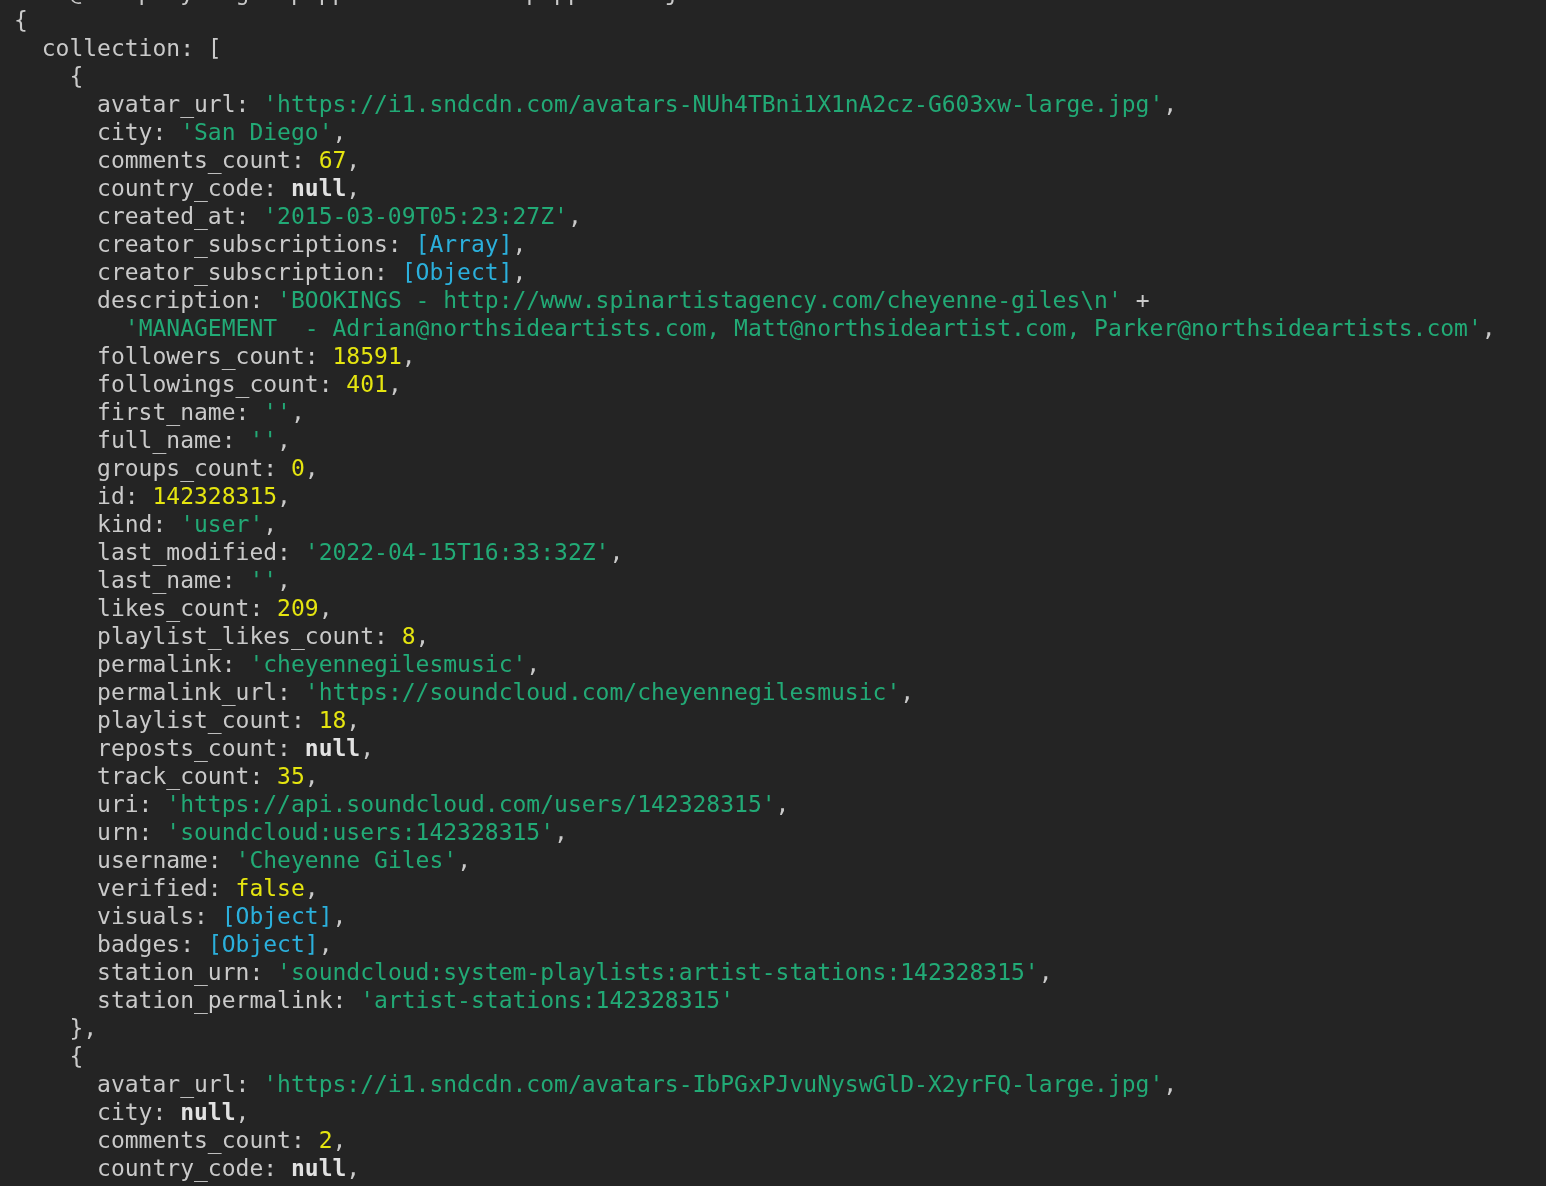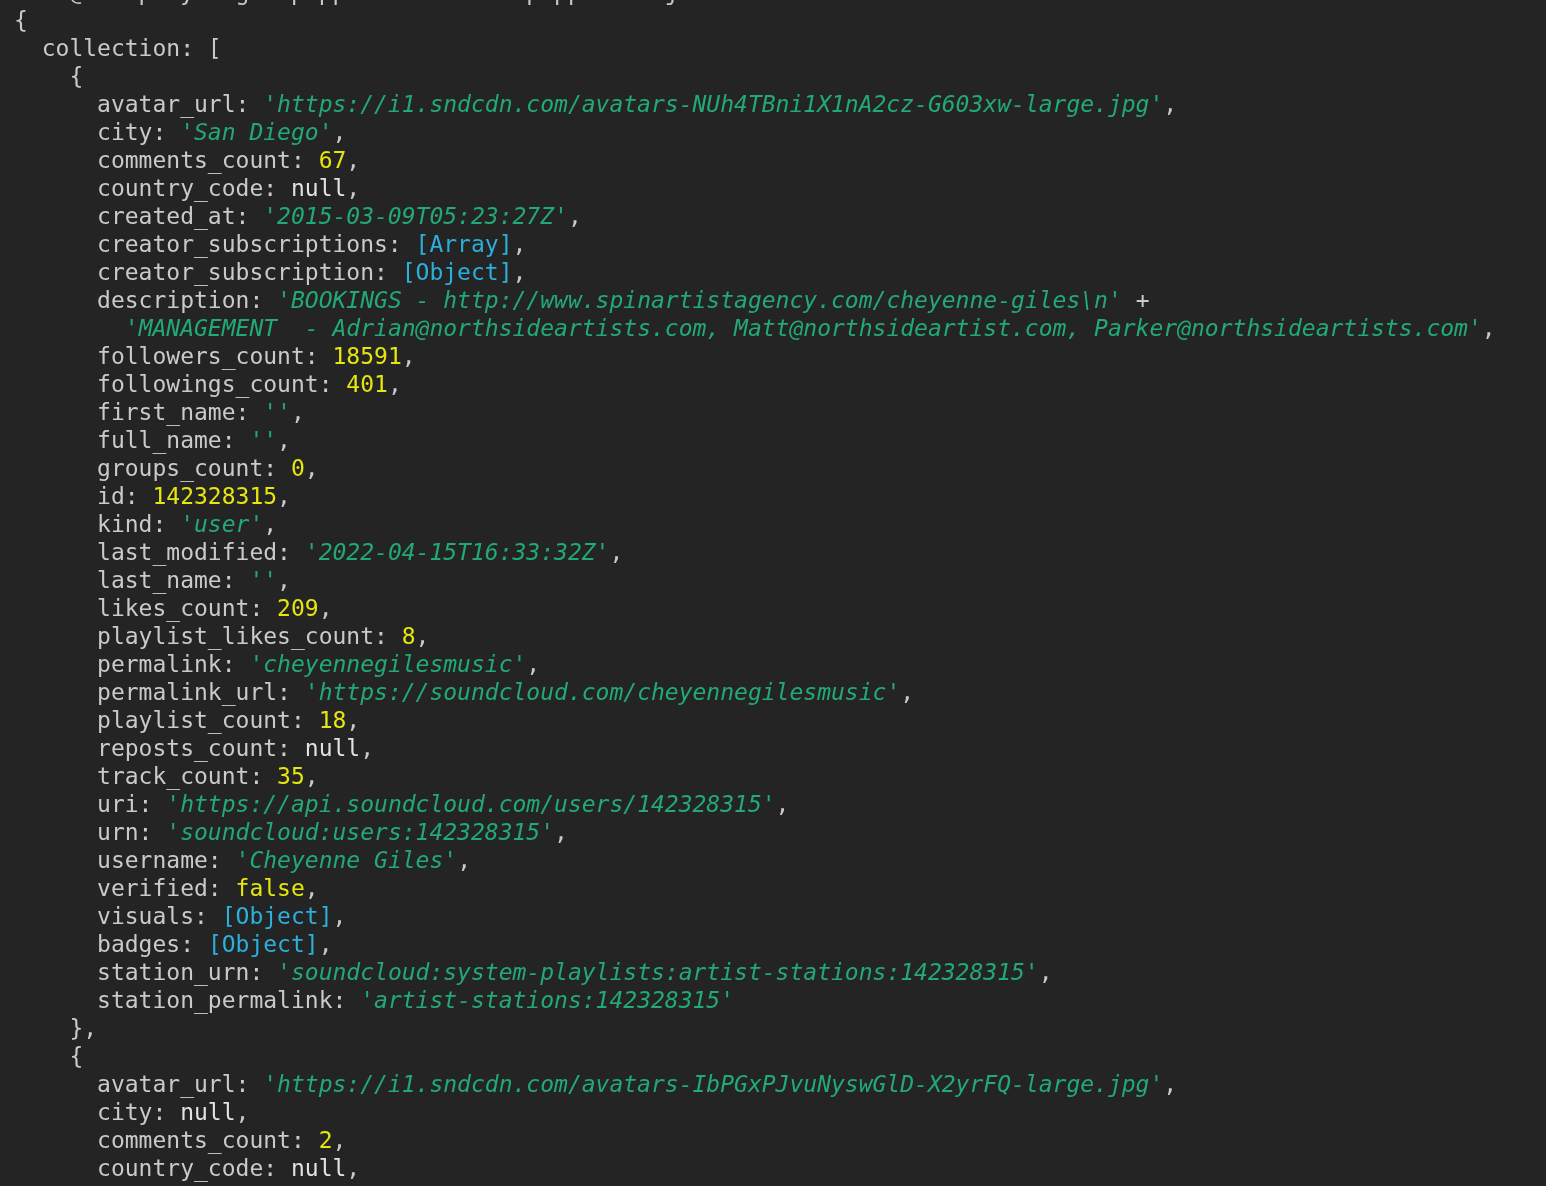--- a/index.html
+++ b/index.html
@@ -19,24 +19,24 @@
   .terminal-output {
     font-family: "DejaVu Sans Mono", "Liberation Mono", monospace;
     font-size: 23px;
     line-height: 28px;
     padding-left: 14px;
     transform: translateY(-22px);
     white-space: pre;
   }
   .line { height: 28px; white-space: pre; }
   .seg-plain   { color: var(--foreground, #cacaca); }
-  .seg-string  { color: var(--string, #22aa76); font-style: italic; }
+  .seg-string  { color: var(--string, #22aa76); }
   .seg-number  { color: var(--number, #e5e510); }
   .seg-boolean { color: var(--boolean, #e5e510); margin-top: 32px; }
-  .seg-null    { color: var(--null_value, #e2e2e2); font-weight: normal; }
+  .seg-null    { color: var(--null_value, #e2e2e2); font-weight: bold; }
   .seg-special { color: var(--special, #2bb0dc); }
   .seg-prompt  { color: var(--foreground, #cacaca); }
 </style>
 </head>
 <body>
 
 <div class="terminal">
   <div class="terminal-output"><div class="line"><span class="seg-prompt">user@mac playwright-puppeteer % node puppeteer.js</span></div><div class="line"><span class="seg-plain">{</span></div><div class="line"><span class="seg-plain">  collection: [</span></div><div class="line"><span class="seg-plain">    {</span></div><div class="line"><span class="seg-plain">      avatar_url: </span><span class="seg-string">'https://i1.sndcdn.com/avatars-NUh4TBni1X1nA2cz-G603xw-large.jpg'</span><span class="seg-plain">,</span></div><div class="line"><span class="seg-plain">      city: </span><span class="seg-string">'San Diego'</span><span class="seg-plain">,</span></div><div class="line"><span class="seg-plain">      comments_count: </span><span class="seg-number">67</span><span class="seg-plain">,</span></div><div class="line"><span class="seg-plain">      country_code: </span><span class="seg-null">null</span><span class="seg-plain">,</span></div><div class="line"><span class="seg-plain">      created_at: </span><span class="seg-string">'2015-03-09T05:23:27Z'</span><span class="seg-plain">,</span></div><div class="line"><span class="seg-plain">      creator_subscriptions: </span><span class="seg-special">[Array]</span><span class="seg-plain">,</span></div><div class="line"><span class="seg-plain">      creator_subscription: </span><span class="seg-special">[Object]</span><span class="seg-plain">,</span></div><div class="line"><span class="seg-plain">      description: </span><span class="seg-string">'BOOKINGS - http://www.spinartistagency.com/cheyenne-giles\n'</span><span class="seg-plain"> +</span></div><div class="line"><span class="seg-plain">        </span><span class="seg-string">'MANAGEMENT  - Adrian@northsideartists.com, Matt@northsideartist.com, Parker@northsideartists.com'</span><span class="seg-plain">,</span></div><div class="line"><span class="seg-plain">      followers_count: </span><span class="seg-number">18591</span><span class="seg-plain">,</span></div><div class="line"><span class="seg-plain">      followings_count: </span><span class="seg-number">401</span><span class="seg-plain">,</span></div><div class="line"><span class="seg-plain">      first_name: </span><span class="seg-string">''</span><span class="seg-plain">,</span></div><div class="line"><span class="seg-plain">      full_name: </span><span class="seg-string">''</span><span class="seg-plain">,</span></div><div class="line"><span class="seg-plain">      groups_count: </span><span class="seg-number">0</span><span class="seg-plain">,</span></div><div class="line"><span class="seg-plain">      id: </span><span class="seg-number">142328315</span><span class="seg-plain">,</span></div><div class="line"><span class="seg-plain">      kind: </span><span class="seg-string">'user'</span><span class="seg-plain">,</span></div><div class="line"><span class="seg-plain">      last_modified: </span><span class="seg-string">'2022-04-15T16:33:32Z'</span><span class="seg-plain">,</span></div><div class="line"><span class="seg-plain">      last_name: </span><span class="seg-string">''</span><span class="seg-plain">,</span></div><div class="line"><span class="seg-plain">      likes_count: </span><span class="seg-number">209</span><span class="seg-plain">,</span></div><div class="line"><span class="seg-plain">      playlist_likes_count: </span><span class="seg-number">8</span><span class="seg-plain">,</span></div><div class="line"><span class="seg-plain">      permalink: </span><span class="seg-string">'cheyennegilesmusic'</span><span class="seg-plain">,</span></div><div class="line"><span class="seg-plain">      permalink_url: </span><span class="seg-string">'https://soundcloud.com/cheyennegilesmusic'</span><span class="seg-plain">,</span></div><div class="line"><span class="seg-plain">      playlist_count: </span><span class="seg-number">18</span><span class="seg-plain">,</span></div><div class="line"><span class="seg-plain">      reposts_count: </span><span class="seg-null">null</span><span class="seg-plain">,</span></div><div class="line"><span class="seg-plain">      track_count: </span><span class="seg-number">35</span><span class="seg-plain">,</span></div><div class="line"><span class="seg-plain">      uri: </span><span class="seg-string">'https://api.soundcloud.com/users/142328315'</span><span class="seg-plain">,</span></div><div class="line"><span class="seg-plain">      urn: </span><span class="seg-string">'soundcloud:users:142328315'</span><span class="seg-plain">,</span></div><div class="line"><span class="seg-plain">      username: </span><span class="seg-string">'Cheyenne Giles'</span><span class="seg-plain">,</span></div><div class="line"><span class="seg-plain">      verified: </span><span class="seg-boolean">false</span><span class="seg-plain">,</span></div><div class="line"><span class="seg-plain">      visuals: </span><span class="seg-special">[Object]</span><span class="seg-plain">,</span></div><div class="line"><span class="seg-plain">      badges: </span><span class="seg-special">[Object]</span><span class="seg-plain">,</span></div><div class="line"><span class="seg-plain">      station_urn: </span><span class="seg-string">'soundcloud:system-playlists:artist-stations:142328315'</span><span class="seg-plain">,</span></div><div class="line"><span class="seg-plain">      station_permalink: </span><span class="seg-string">'artist-stations:142328315'</span></div><div class="line"><span class="seg-plain">    },</span></div><div class="line"><span class="seg-plain">    {</span></div><div class="line"><span class="seg-plain">      avatar_url: </span><span class="seg-string">'https://i1.sndcdn.com/avatars-IbPGxPJvuNyswGlD-X2yrFQ-large.jpg'</span><span class="seg-plain">,</span></div><div class="line"><span class="seg-plain">      city: </span><span class="seg-null">null</span><span class="seg-plain">,</span></div><div class="line"><span class="seg-plain">      comments_count: </span><span class="seg-number">2</span><span class="seg-plain">,</span></div><div class="line"><span class="seg-plain">      country_code: </span><span class="seg-null">null</span><span class="seg-plain">,</span></div><div class="line"><span class="seg-plain">      created_at: </span><span class="seg-string">'2015-06-11T17:26:06Z'</span><span class="seg-plain">,</span></div></div>
 </div>
 

